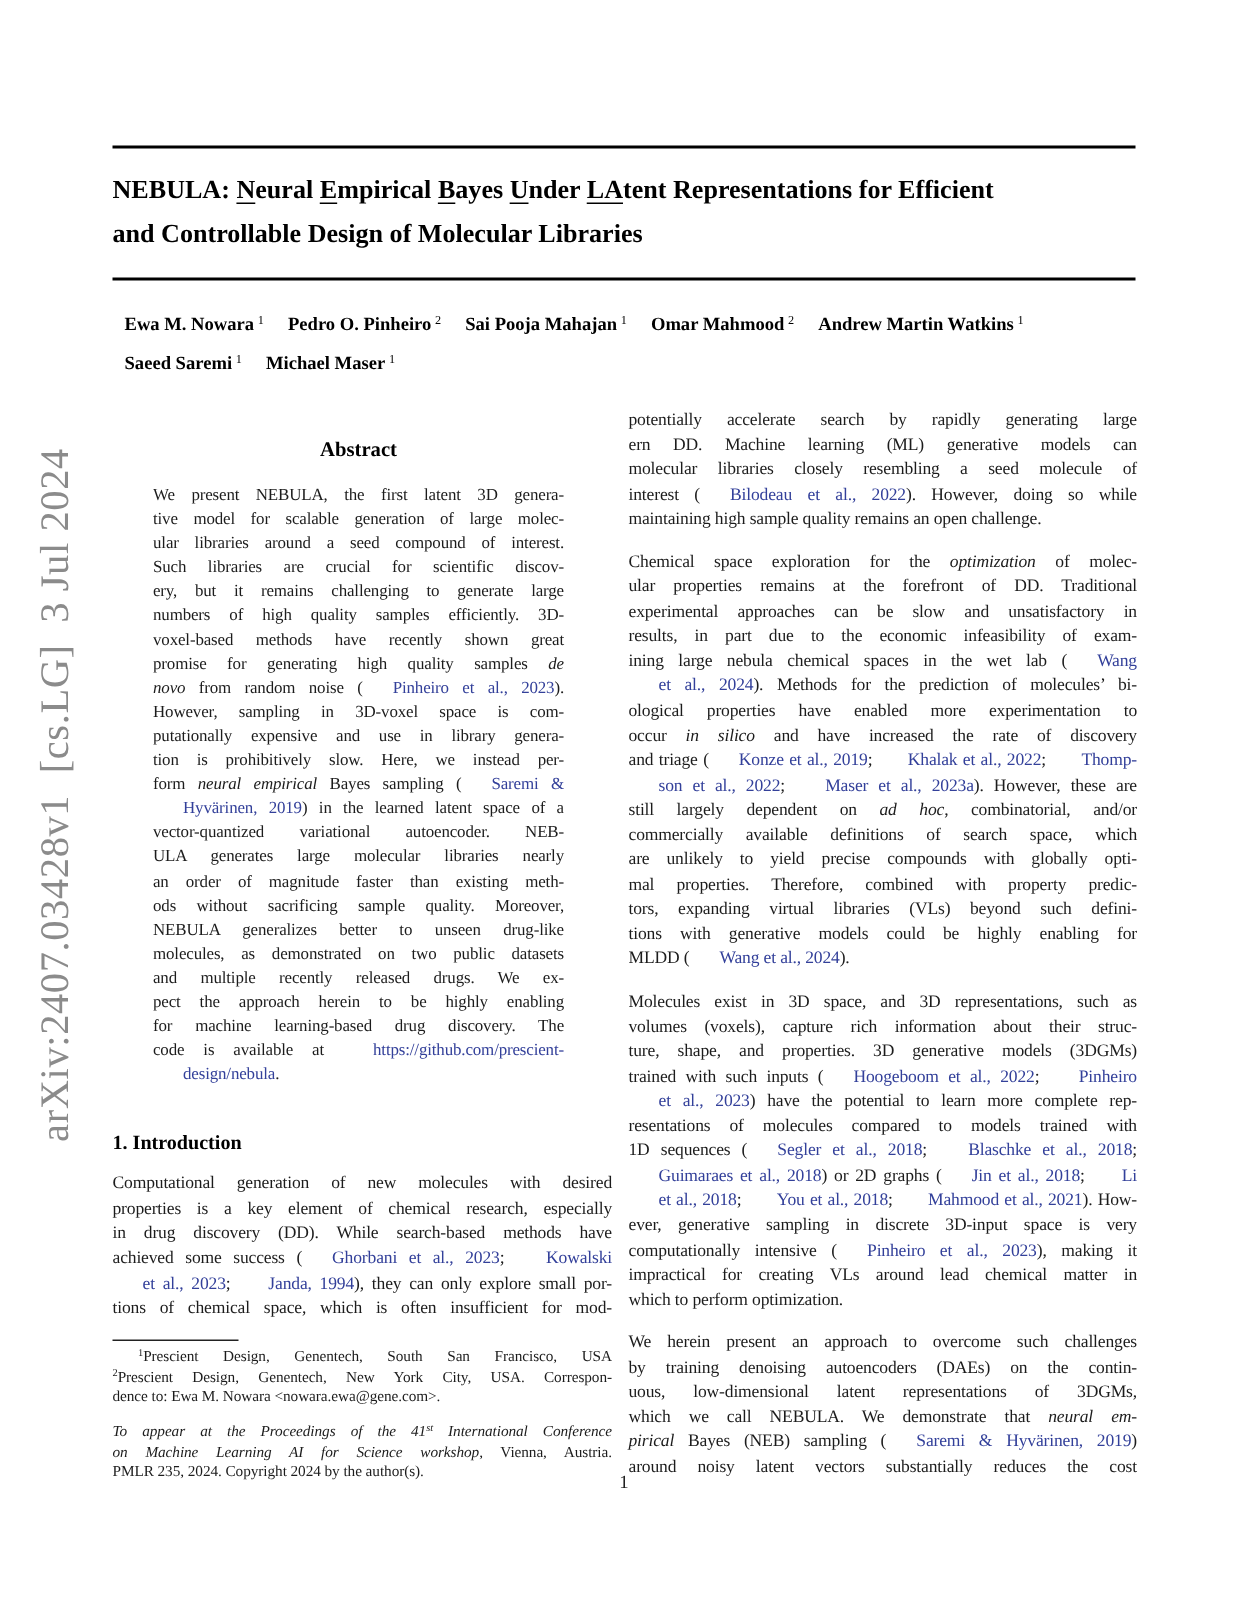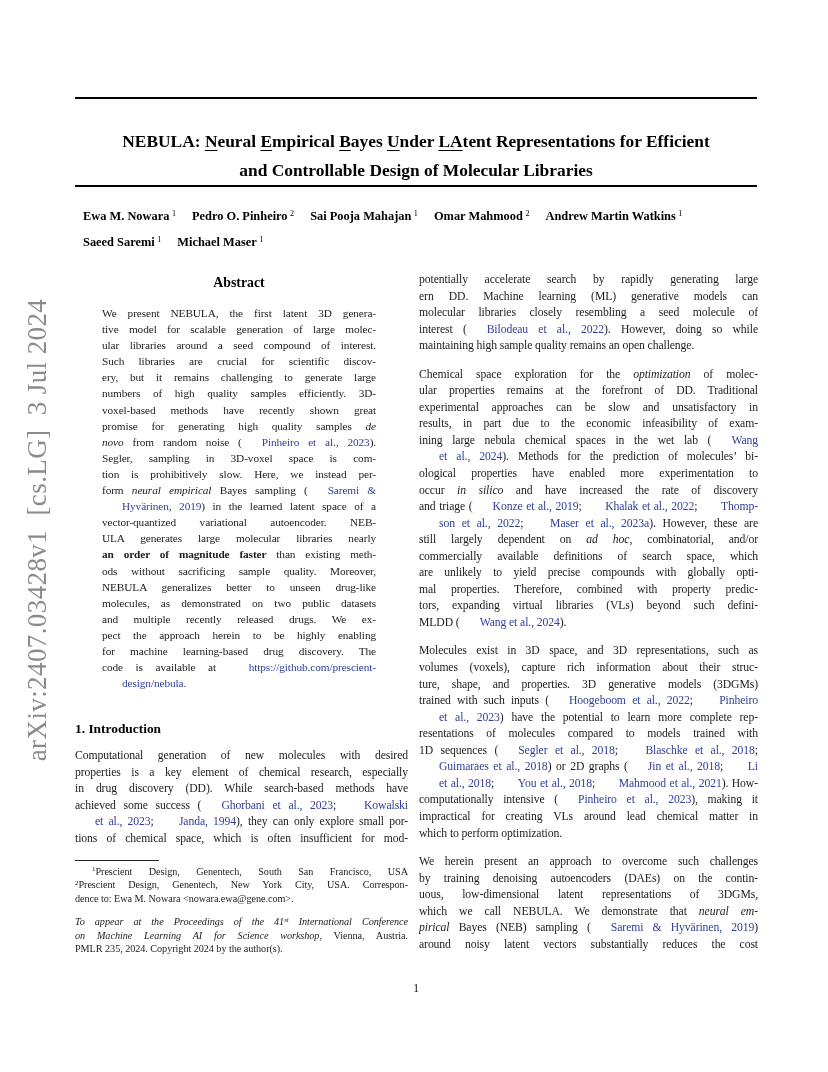--- a/index.html
+++ b/index.html
@@ -1,43 +1,43 @@
 <!DOCTYPE html>
 <html style="--link-color: #33409a; --arxiv-gray: #8b8b8b;"><head>
 <meta charset="utf-8">
 <style>
   html,body{margin:0;padding:0;background:#ffffff;}
   .page{position:relative;width:828px;height:1072px;background:#fff;overflow:hidden;
         font-family:"Liberation Serif","DejaVu Serif",serif;color:#1c1c1c;}
   .rule{position:absolute;left:75px;width:682px;height:2.4px;background:#000;}
   #top-rule{top:97px;}
   #bottom-rule{top:185px;}
-  #title-block{position:absolute;top:127px;left:75px;width:682px;text-align:center;
+  #title-block{position:absolute;top:112px;left:75px;width:682px;text-align:left;
                font-weight:bold;font-size:17.4px;line-height:29px;color:#000;}
   #authors-block{position:absolute;top:204px;left:75px;width:682px;text-align:left;
                  font-weight:bold;font-size:12.4px;line-height:24px;color:#000;}
   .author{margin:0 8px;white-space:nowrap;}
   .asup{font-size:66%;vertical-align:baseline;position:relative;top:-0.45em;margin-left:2.5px;font-weight:normal;}
   #left-col{position:absolute;top:273px;left:75px;width:333px;}
   #right-col{position:absolute;top:272px;left:419px;width:339px;}
   .ln{text-align:justify;font-size:11.7px;line-height:16.55px;letter-spacing:-0.1px;}
   .ln.j{text-align-last:justify;}
   .ln.ind{padding-left:17px;}
   .abstract-wrap{margin:0 32px 0 27px;}
   .abstract-wrap .ln{font-size:11.3px;line-height:16.1px;}
-  #abstract-heading{text-align:center;font-weight:bold;font-size:13.8px;margin:2px 0 14px 0;color:#000;}
+  #abstract-heading{text-align:center;font-weight:bold;font-size:13.8px;margin:19px 0 14px 0;color:#000;}
   #intro-heading{font-weight:bold;font-size:13.4px;margin:30px 0 11px 0;color:#000;}
   .para{margin-bottom:12px;}
   .para:last-child{margin-bottom:0;}
   #footnote-rule{margin-top:12px;width:84px;border-top:1.2px solid #222;}
   #footnotes{margin-top:5px;}
   #footnotes .ln,#conference-note .ln{font-size:10.2px;line-height:12.9px;letter-spacing:-0.05px;}
   #conference-note{margin-top:10px;}
   .i{font-style:italic;}
-  .b{font-weight:bold;}
+  .b{font-weight:normal;}
   .l{color:var(--link-color,#33409a);padding-left:20px;}
   .u{text-decoration:underline;text-decoration-thickness:1.2px;text-underline-offset:2.5px;}
   .sup{font-size:68%;vertical-align:baseline;position:relative;top:-0.45em;}
   #arxiv-banner{position:absolute;left:37px;top:530px;transform:translate(-50%,-50%) rotate(-90deg);
                 white-space:pre;font-size:27px;color:var(--arxiv-gray,#8b8b8b);letter-spacing:0.4px;}
   #page-number{position:absolute;top:981px;left:75px;width:682px;text-align:center;font-size:12.5px;}
 </style>
 </head>
 <body>
 
@@ -65,21 +65,22 @@
       <div id="abstract-lines">
           <div class="ln j"><span>We present NEBULA, the first latent 3D genera-</span></div>
           <div class="ln j"><span>tive model for scalable generation of large molec-</span></div>
           <div class="ln j"><span>ular libraries around a seed compound of interest.</span></div>
           <div class="ln j"><span>Such libraries are crucial for scientific discov-</span></div>
           <div class="ln j"><span>ery, but it remains challenging to generate large</span></div>
           <div class="ln j"><span>numbers of high quality samples efficiently. 3D-</span></div>
           <div class="ln j"><span>voxel-based methods have recently shown great</span></div>
           <div class="ln j"><span>promise for generating high quality samples </span><span class="i">de</span></div>
           <div class="ln j"><span class="i">novo</span><span> from random noise (</span><span class="l">Pinheiro et al., 2023</span><span>).</span></div>
-          <div class="ln j"><span>Segler, sampling in 3D-voxel space is com-</span></div>
+          <div class="ln j"><span>However, sampling in 3D-voxel space is com-</span></div>
+          <div class="ln j"><span>putationally expensive and use in library genera-</span></div>
           <div class="ln j"><span>tion is prohibitively slow. Here, we instead per-</span></div>
           <div class="ln j"><span>form </span><span class="i">neural empirical</span><span> Bayes sampling (</span><span class="l">Saremi &amp;</span></div>
           <div class="ln j"><span class="l">Hyvärinen, 2019</span><span>) in the learned latent space of a</span></div>
           <div class="ln j"><span>vector-quantized variational autoencoder. NEB-</span></div>
           <div class="ln j"><span>ULA generates large molecular libraries nearly</span></div>
           <div class="ln j"><span class="b">an order of magnitude faster</span><span> than existing meth-</span></div>
           <div class="ln j"><span>ods without sacrificing sample quality. Moreover,</span></div>
           <div class="ln j"><span>NEBULA generalizes better to unseen drug-like</span></div>
           <div class="ln j"><span>molecules, as demonstrated on two public datasets</span></div>
           <div class="ln j"><span>and multiple recently released drugs. We ex-</span></div>
@@ -128,32 +129,34 @@
         <div class="ln j"><span class="l">et al., 2024</span><span>). Methods for the prediction of molecules’ bi-</span></div>
         <div class="ln j"><span>ological properties have enabled more experimentation to</span></div>
         <div class="ln j"><span>occur </span><span class="i">in silico</span><span> and have increased the rate of discovery</span></div>
         <div class="ln j"><span>and triage (</span><span class="l">Konze et al., 2019</span><span>; </span><span class="l">Khalak et al., 2022</span><span>; </span><span class="l">Thomp-</span></div>
         <div class="ln j"><span class="l">son et al., 2022</span><span>; </span><span class="l">Maser et al., 2023a</span><span>). However, these are</span></div>
         <div class="ln j"><span>still largely dependent on </span><span class="i">ad hoc</span><span>, combinatorial, and/or</span></div>
         <div class="ln j"><span>commercially available definitions of search space, which</span></div>
         <div class="ln j"><span>are unlikely to yield precise compounds with globally opti-</span></div>
         <div class="ln j"><span>mal properties. Therefore, combined with property predic-</span></div>
         <div class="ln j"><span>tors, expanding virtual libraries (VLs) beyond such defini-</span></div>
+        <div class="ln j"><span>tions with generative models could be highly enabling for</span></div>
         <div class="ln"><span>MLDD (</span><span class="l">Wang et al., 2024</span><span>).</span></div>
       </div>
       <div class="para">
         <div class="ln j"><span>Molecules exist in 3D space, and 3D representations, such as</span></div>
         <div class="ln j"><span>volumes (voxels), capture rich information about their struc-</span></div>
         <div class="ln j"><span>ture, shape, and properties. 3D generative models (3DGMs)</span></div>
         <div class="ln j"><span>trained with such inputs (</span><span class="l">Hoogeboom et al., 2022</span><span>; </span><span class="l">Pinheiro</span></div>
         <div class="ln j"><span class="l">et al., 2023</span><span>) have the potential to learn more complete rep-</span></div>
         <div class="ln j"><span>resentations of molecules compared to models trained with</span></div>
         <div class="ln j"><span>1D sequences (</span><span class="l">Segler et al., 2018</span><span>; </span><span class="l">Blaschke et al., 2018</span><span>;</span></div>
         <div class="ln j"><span class="l">Guimaraes et al., 2018</span><span>) or 2D graphs (</span><span class="l">Jin et al., 2018</span><span>; </span><span class="l">Li</span></div>
         <div class="ln j"><span class="l">et al., 2018</span><span>; </span><span class="l">You et al., 2018</span><span>; </span><span class="l">Mahmood et al., 2021</span><span>). How-</span></div>
+        <div class="ln j"><span>ever, generative sampling in discrete 3D-input space is very</span></div>
         <div class="ln j"><span>computationally intensive (</span><span class="l">Pinheiro et al., 2023</span><span>), making it</span></div>
         <div class="ln j"><span>impractical for creating VLs around lead chemical matter in</span></div>
         <div class="ln"><span>which to perform optimization.</span></div>
       </div>
       <div class="para">
         <div class="ln j"><span>We herein present an approach to overcome such challenges</span></div>
         <div class="ln j"><span>by training denoising autoencoders (DAEs) on the contin-</span></div>
         <div class="ln j"><span>uous, low-dimensional latent representations of 3DGMs,</span></div>
         <div class="ln j"><span>which we call NEBULA. We demonstrate that </span><span class="i">neural em-</span></div>
         <div class="ln j"><span class="i">pirical</span><span> Bayes (NEB) sampling (</span><span class="l">Saremi &amp; Hyvärinen, 2019</span><span>)</span></div>

